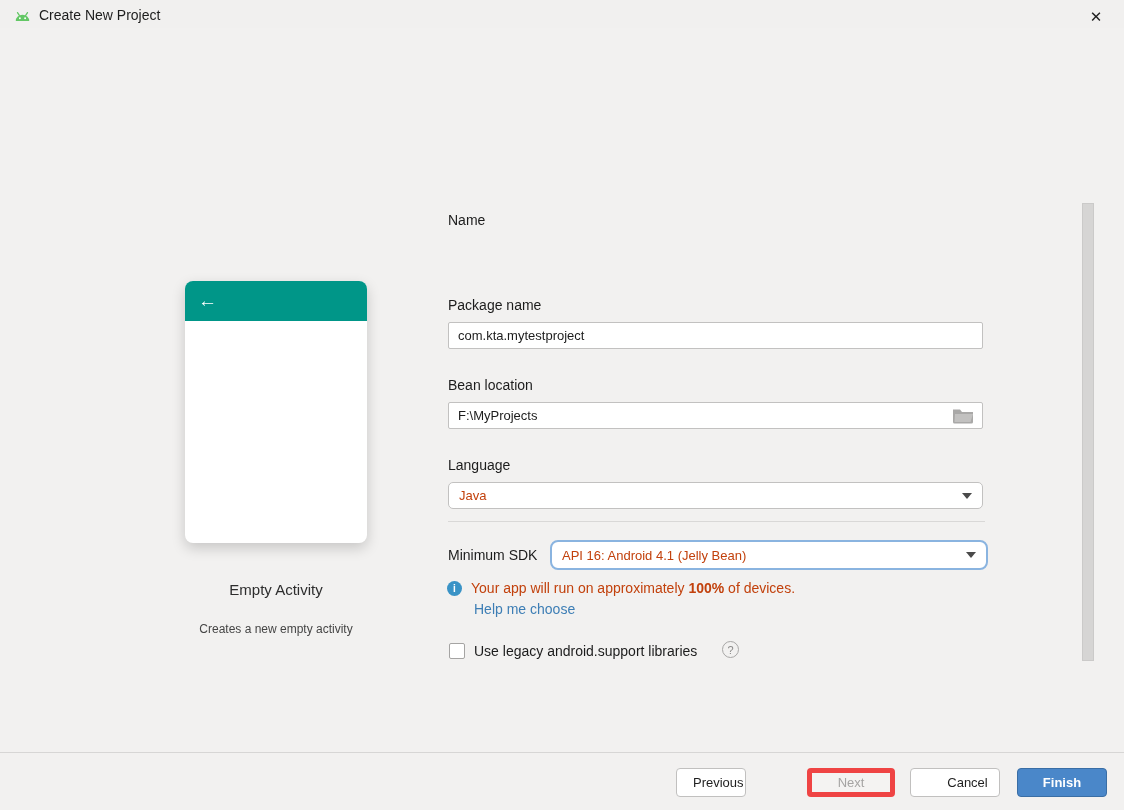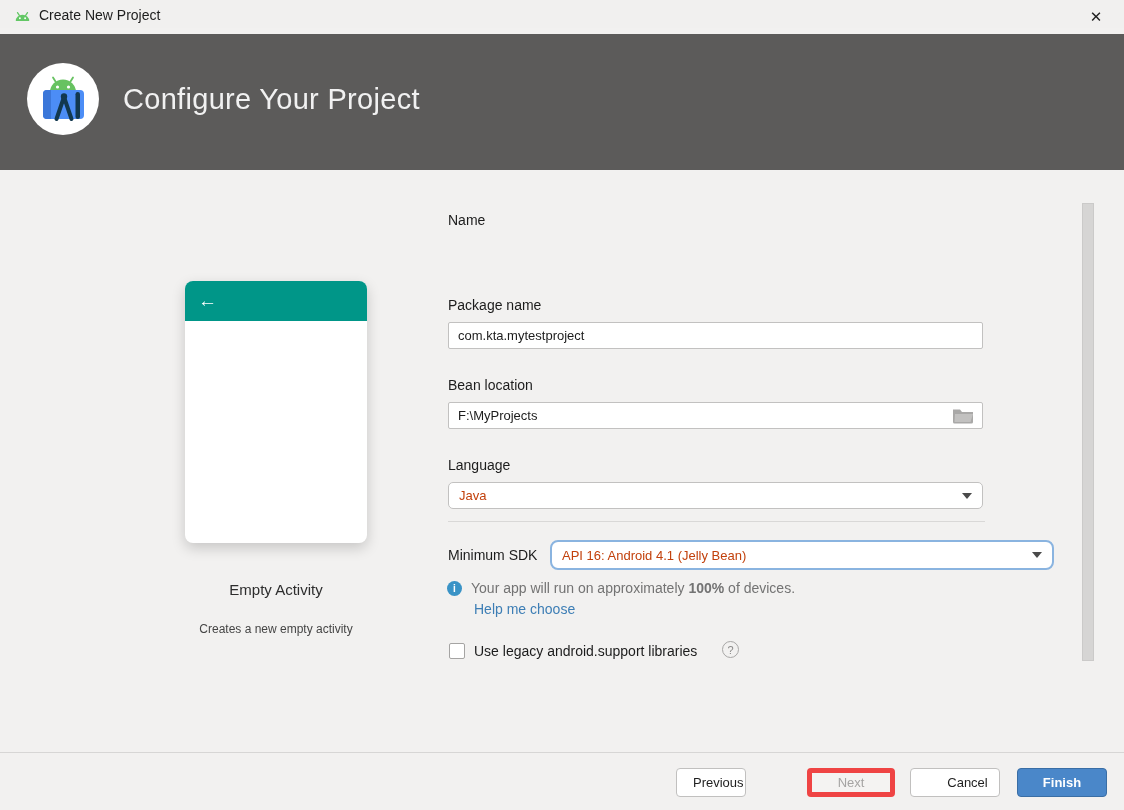--- a/index.html
+++ b/index.html
@@ -28,28 +28,28 @@
   .card-title { position:absolute; left:156px; top:411px; width:240px; text-align:center; font-size:15px; color:#2d2d2d; }
   .card-sub { position:absolute; left:146px; top:452px; width:260px; text-align:center; font-size:12px; color:#454545; }
 
   
   .f-label { position:absolute; font-size:14px; color:#1c1c1c; white-space:nowrap; }
   .f-input { position:absolute; left:448px; width:535px; height:27px; background:#ffffff; border:1px solid #c2c1c0; border-radius:2px; font-size:13px; color:#1c1c1c; padding:0 9px; font-family:"Liberation Sans", sans-serif; outline:none; }
   .folder-btn { position:absolute; left:952px; top:237px; width:22px; height:17px; cursor:pointer; }
 
   .combo { position:absolute; display:flex; align-items:center; background:#ffffff; font-size:13px; color:#c2410c; padding:0 10px; cursor:pointer; }
   .combo-lang { left:448px; top:312px; width:535px; height:27px; border:1px solid #c2c1c0; border-radius:5px; }
-  .combo-sdk { left:550px; top:370px; width:504px; height:30px; border:2px solid #8ab4e0; border-radius:8px; }
+  .combo-sdk { left:550px; top:370px; width:438px; height:30px; border:2px solid #8ab4e0; border-radius:8px; }
   .combo-value { flex:1; white-space:nowrap; overflow:hidden; }
   .combo-arrow { width:0; height:0; border-left:5px solid transparent; border-right:5px solid transparent; border-top:6px solid #4a4a4a; margin-left:8px; }
 
   .divider { position:absolute; left:448px; top:351px; width:537px; height:1px; background:#d9d8d7; }
 
   .info-icon { position:absolute; left:447px; top:411px; width:15px; height:15px; border-radius:50%; background:#3a93c6; color:#ffffff; font-size:10px; font-weight:bold; text-align:center; line-height:15px; }
-  .info-text { position:absolute; left:471px; top:410px; font-size:14px; color:#737373; white-space:nowrap; }
+  .info-text { position:absolute; left:471px; top:410px; font-size:14px; color:#c2410c; white-space:nowrap; }
   .help-link { position:absolute; left:474px; top:431px; font-size:14px; color:#3d7eb5; cursor:pointer; white-space:nowrap; }
 
   .checkbox { position:absolute; left:449px; top:473px; width:16px; height:16px; background:#ffffff; border:1px solid #a5a4a3; border-radius:2px; cursor:pointer; }
   .checkbox-label { position:absolute; left:474px; top:473px; font-size:14px; color:#1c1c1c; white-space:nowrap; }
   .help-circle { position:absolute; left:722px; top:471px; width:17px; height:17px; border:1px solid #a8a7a6; border-radius:50%; color:#8b8a89; font-size:11px; text-align:center; line-height:16px; cursor:pointer; }
 
   .scroll-thumb { position:absolute; left:1082px; top:33px; width:12px; height:458px; background:#d6d5d4; border:1px solid #cbcac9; }
 
   
   .footer { position:absolute; top:752px; left:0; width:100%; height:58px; background:#f2f1f0; border-top:1px solid #d7d6d5; }
@@ -74,39 +74,20 @@
         <line x1="8" y1="9" x2="5.7" y2="5.5" stroke="#63c765" stroke-width="1.6" stroke-linecap="round"></line>
         <line x1="16" y1="9" x2="18.3" y2="5.5" stroke="#63c765" stroke-width="1.6" stroke-linecap="round"></line>
         <circle cx="8.7" cy="12.6" r="1.2" fill="#ffffff"></circle>
         <circle cx="15.3" cy="12.6" r="1.2" fill="#ffffff"></circle>
       </svg>
     </span>
     <span class="titlebar-title">Create New Project</span>
     <span class="close-btn">✕</span>
   </div>
 
-  <div class="banner">
-    <span class="logo">
-      <svg viewBox="0 0 72 72" width="72" height="72">
-        <circle cx="36" cy="36" r="36" fill="#ffffff"></circle>
-        <path d="M23 29 a13 12.5 0 0 1 26 0 z" fill="#67c261"></path>
-        <line x1="28.5" y1="18.5" x2="26" y2="14.5" stroke="#67c261" stroke-width="1.8" stroke-linecap="round"></line>
-        <line x1="43.5" y1="18.5" x2="46" y2="14.5" stroke="#67c261" stroke-width="1.8" stroke-linecap="round"></line>
-        <circle cx="30.5" cy="24" r="1.6" fill="#ffffff"></circle>
-        <circle cx="41.5" cy="24" r="1.6" fill="#ffffff"></circle>
-        <rect x="16" y="27" width="41" height="29" rx="4" fill="#4c8df6"></rect>
-        <path d="M16 31 q0-4 4-4 h4 v29 h-4 q-4 0-4-4 z" fill="#3b77d9"></path>
-        <circle cx="37" cy="33.5" r="3.2" fill="#12384f"></circle>
-        <path d="M37 34 L29.5 56" stroke="#12384f" stroke-width="4" stroke-linecap="round"></path>
-        <path d="M37 34 L44.5 56" stroke="#12384f" stroke-width="4" stroke-linecap="round"></path>
-        <rect x="48.5" y="29" width="4.5" height="27" rx="2.2" fill="#12384f"></rect>
-      </svg>
-    </span>
-    <span class="banner-title">Configure Your Project</span>
-  </div>
 
   <div class="content">
 
     <div class="card">
       <div class="card-header">
         <span class="back-arrow">←</span>
       </div>
     </div>
     <div class="card-title">Empty Activity</div>
     <div class="card-sub">Creates a new empty activity</div>

